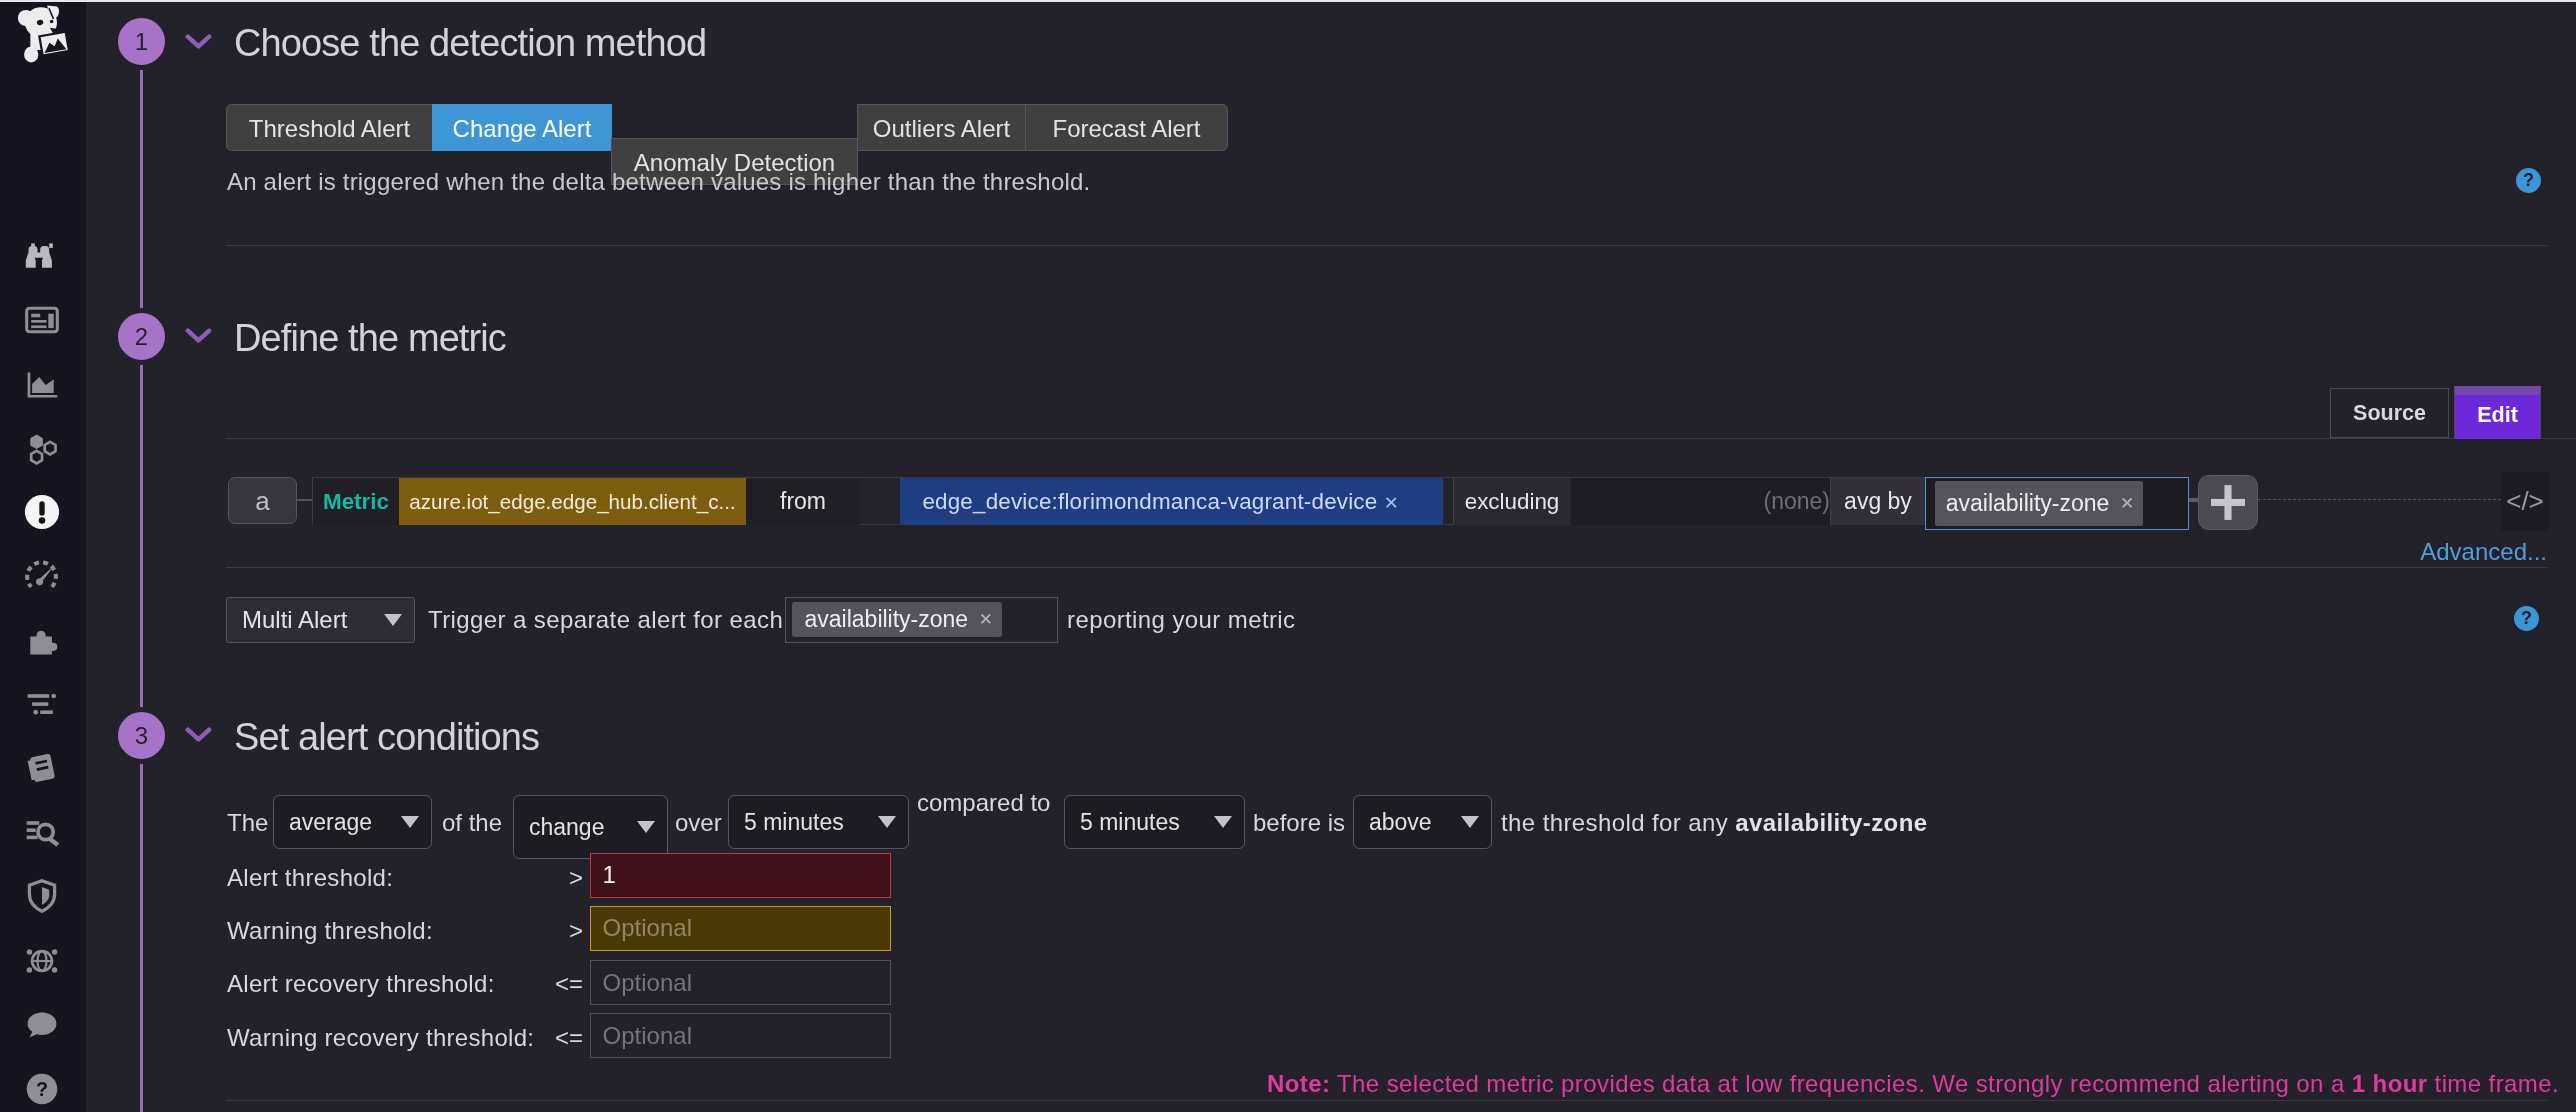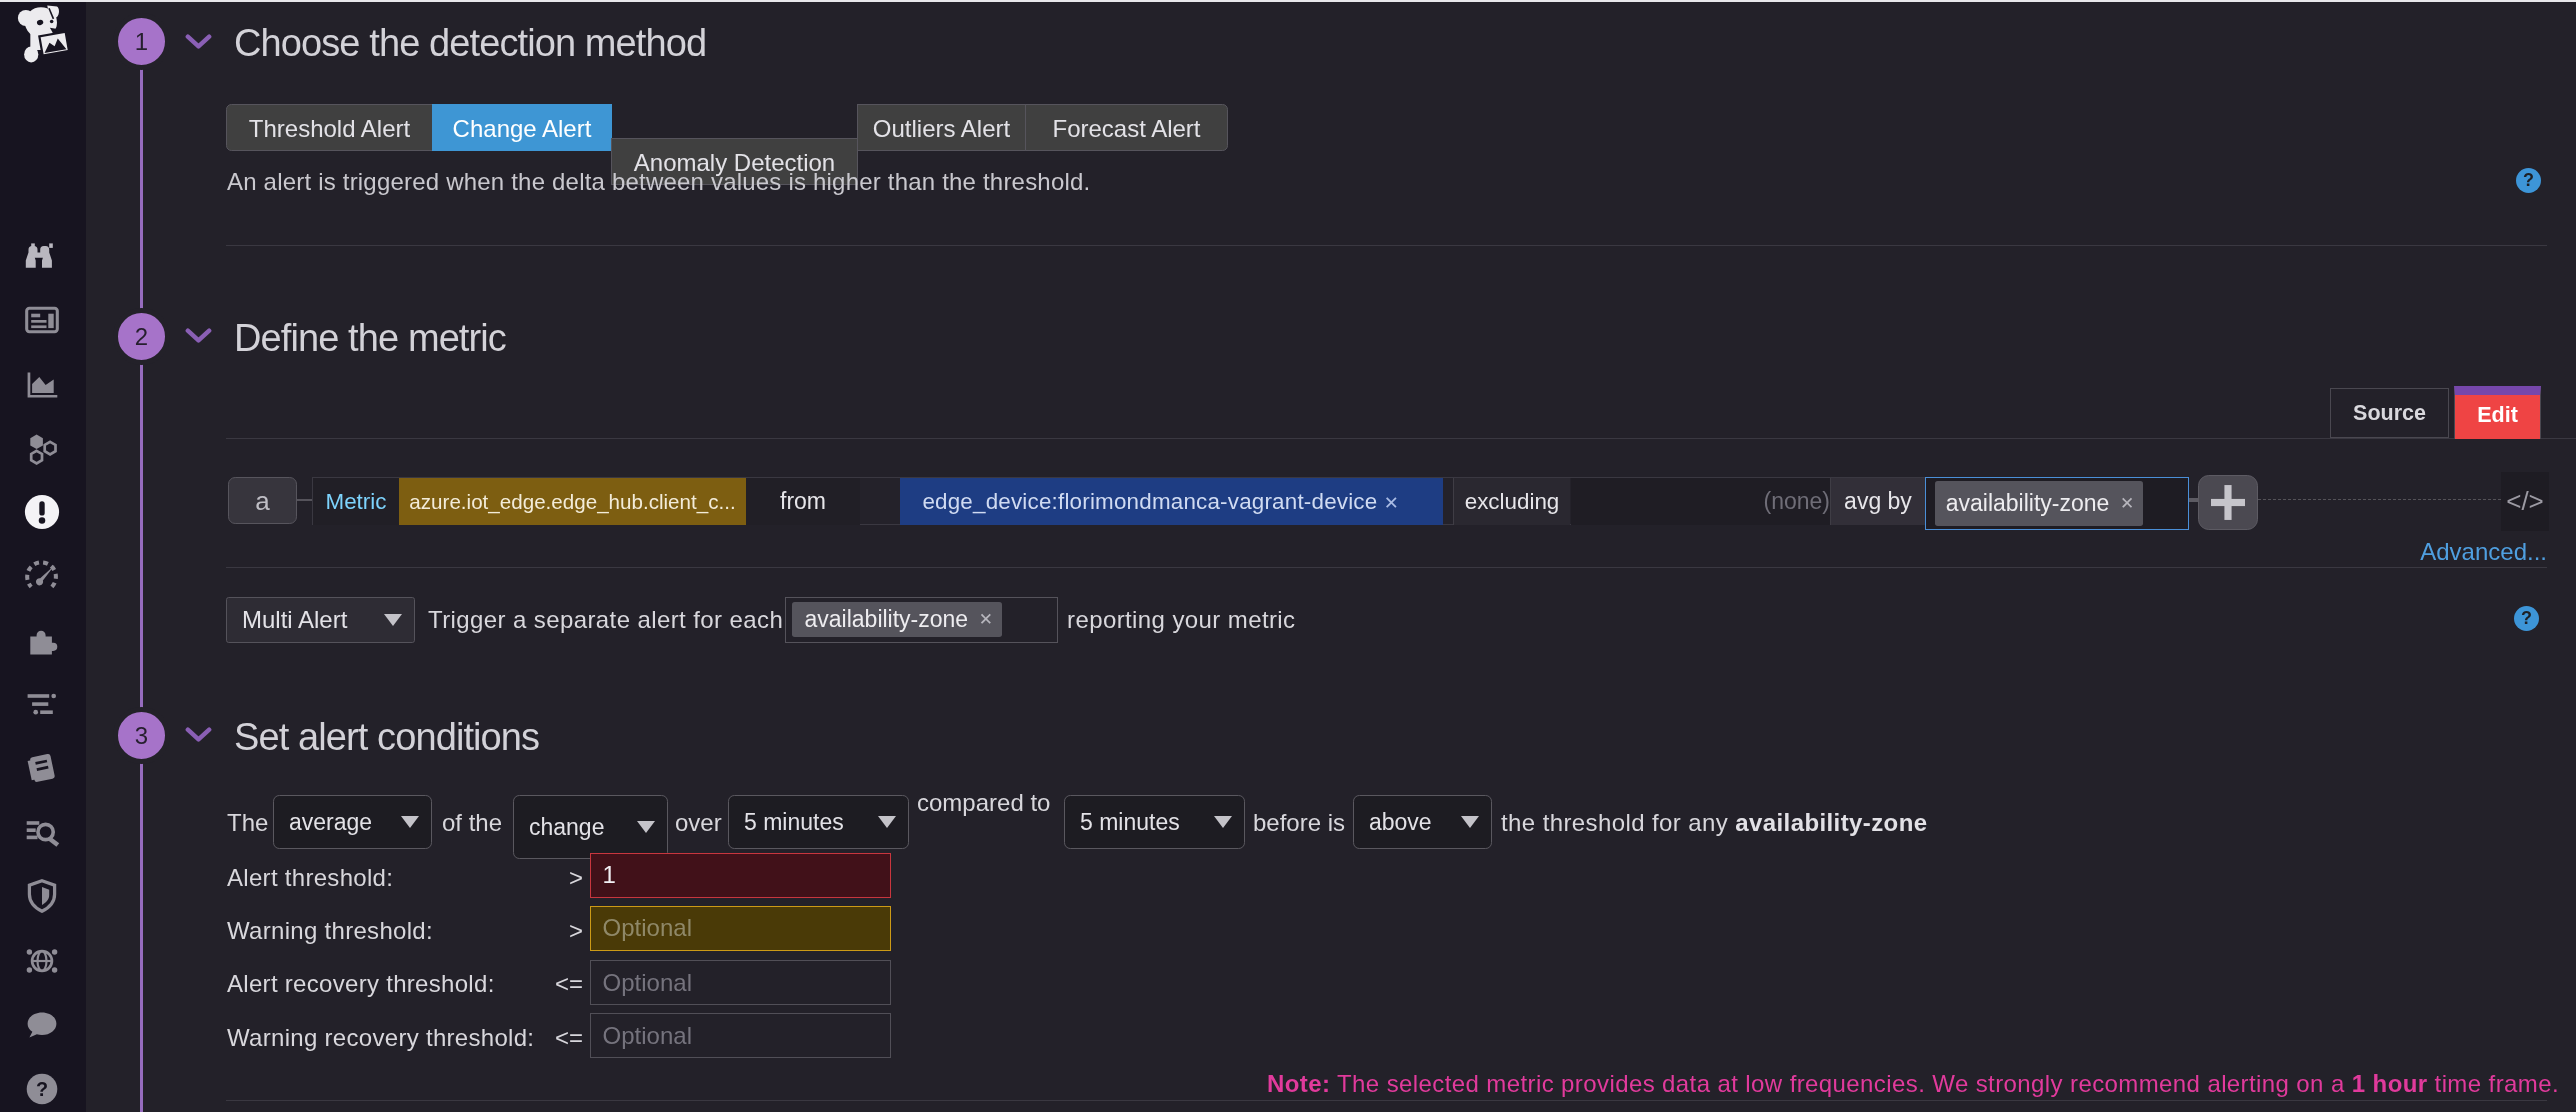--- a/index.html
+++ b/index.html
@@ -168,30 +168,30 @@
 
 <div class="circle" style="left:113px;top:308px;">2</div>
 <svg class="chev" style="left:185px;top:328px;" viewBox="0 0 30 18">
   <path d="M3 3 L15 14 L27 3" fill="none" stroke="#8a5fb5" stroke-width="5" stroke-linecap="round" stroke-linejoin="round"></path>
 </svg>
 <div class="title" style="left:234px;top:317px;">Define the metric</div>
 
 <div class="sep" style="left:226px;top:438px;width:2350px;"></div>
 <div class="abs" style="left:2330px;top:388px;width:119px;height:50px;box-sizing:border-box;border:0.9px solid #4a4850;
      color:#d9d8dd;font-size:21.5px;font-weight:bold;text-align:center;line-height:48px;">Source</div>
-<div class="abs" style="left:2454px;top:386px;width:87px;height:53px;box-sizing:border-box;background:#ef4444;
+<div class="abs" style="left:2454px;top:386px;width:87px;height:53px;box-sizing:border-box;background:#6d28d9;
      border-left:0.9px solid #4a4850;border-right:0.9px solid #4a4850;border-top:9px solid #7647ab;
      color:#fff;font-size:21.5px;font-weight:bold;text-align:center;line-height:41px;">Edit</div>
 
 <div class="abs" style="left:228px;top:477px;width:69px;height:47px;box-sizing:border-box;background:#37353d;
      border:0.9px solid #57555d;border-radius:7.2px;color:#bfbec5;font-size:26px;text-align:center;line-height:46px;">a</div>
 <div class="abs" style="left:297px;top:499px;width:16px;height:1.8px;background:#55535b;"></div>
 
 <div class="abs" style="left:312px;top:477px;width:1877px;height:48px;box-sizing:border-box;background:#24222a;border:0.9px solid #3a3841;"></div>
-<div class="chip" style="left:313px;width:86px;background:#211f26;color:#7dd3fc;">Metric</div>
+<div class="chip" style="left:313px;width:86px;background:#211f26;color:#14b8a6;font-weight:bold;">Metric</div>
 <div class="chip" style="left:399px;width:347px;background:#7d5e11;color:#f3ecd9;font-size:20.6px;">azure.iot_edge.edge_hub.client_c...</div>
 <div class="chip" style="left:746px;width:114px;background:#211f26;color:#e7e6ea;font-size:23px;">from</div>
 <div class="chip" style="left:860px;width:544px;background:#1e3d83;color:#d0dbf2;text-align:left;padding-left:22.4px;width:521px;letter-spacing:0.2px;margin-left:40px;">edge_device:florimondmanca-vagrant-device <span style="font-size:18px;color:#a9bbe4;">✕</span></div>
 <div class="abs" style="left:1453px;top:478px;width:0.9px;height:47px;background:#3f3d45;"></div>
 <div class="chip" style="left:1454px;width:116px;background:#2a2830;color:#e7e6ea;">excluding</div>
 <div class="chip" style="left:1571px;width:259px;background:#1f1d24;color:#6f6d77;text-align:right;padding-left:16px;width:243px;font-size:23px;">(none)</div>
 <div class="abs" style="left:1830px;top:478px;width:0.9px;height:47px;background:#3f3d45;"></div>
 <div class="chip" style="left:1831px;width:94px;background:#322f38;color:#e7e6ea;font-size:23px;">avg by</div>
 <div class="abs" style="left:1925px;top:477px;width:264px;height:53px;box-sizing:border-box;background:#1e1c23;border:1.8px solid #4a8fd8;"></div>
 <div class="tag" style="left:1935px;top:481px;height:45px;padding:0 9px 0 10.7px;">availability-zone <span class="x">✕</span></div>

